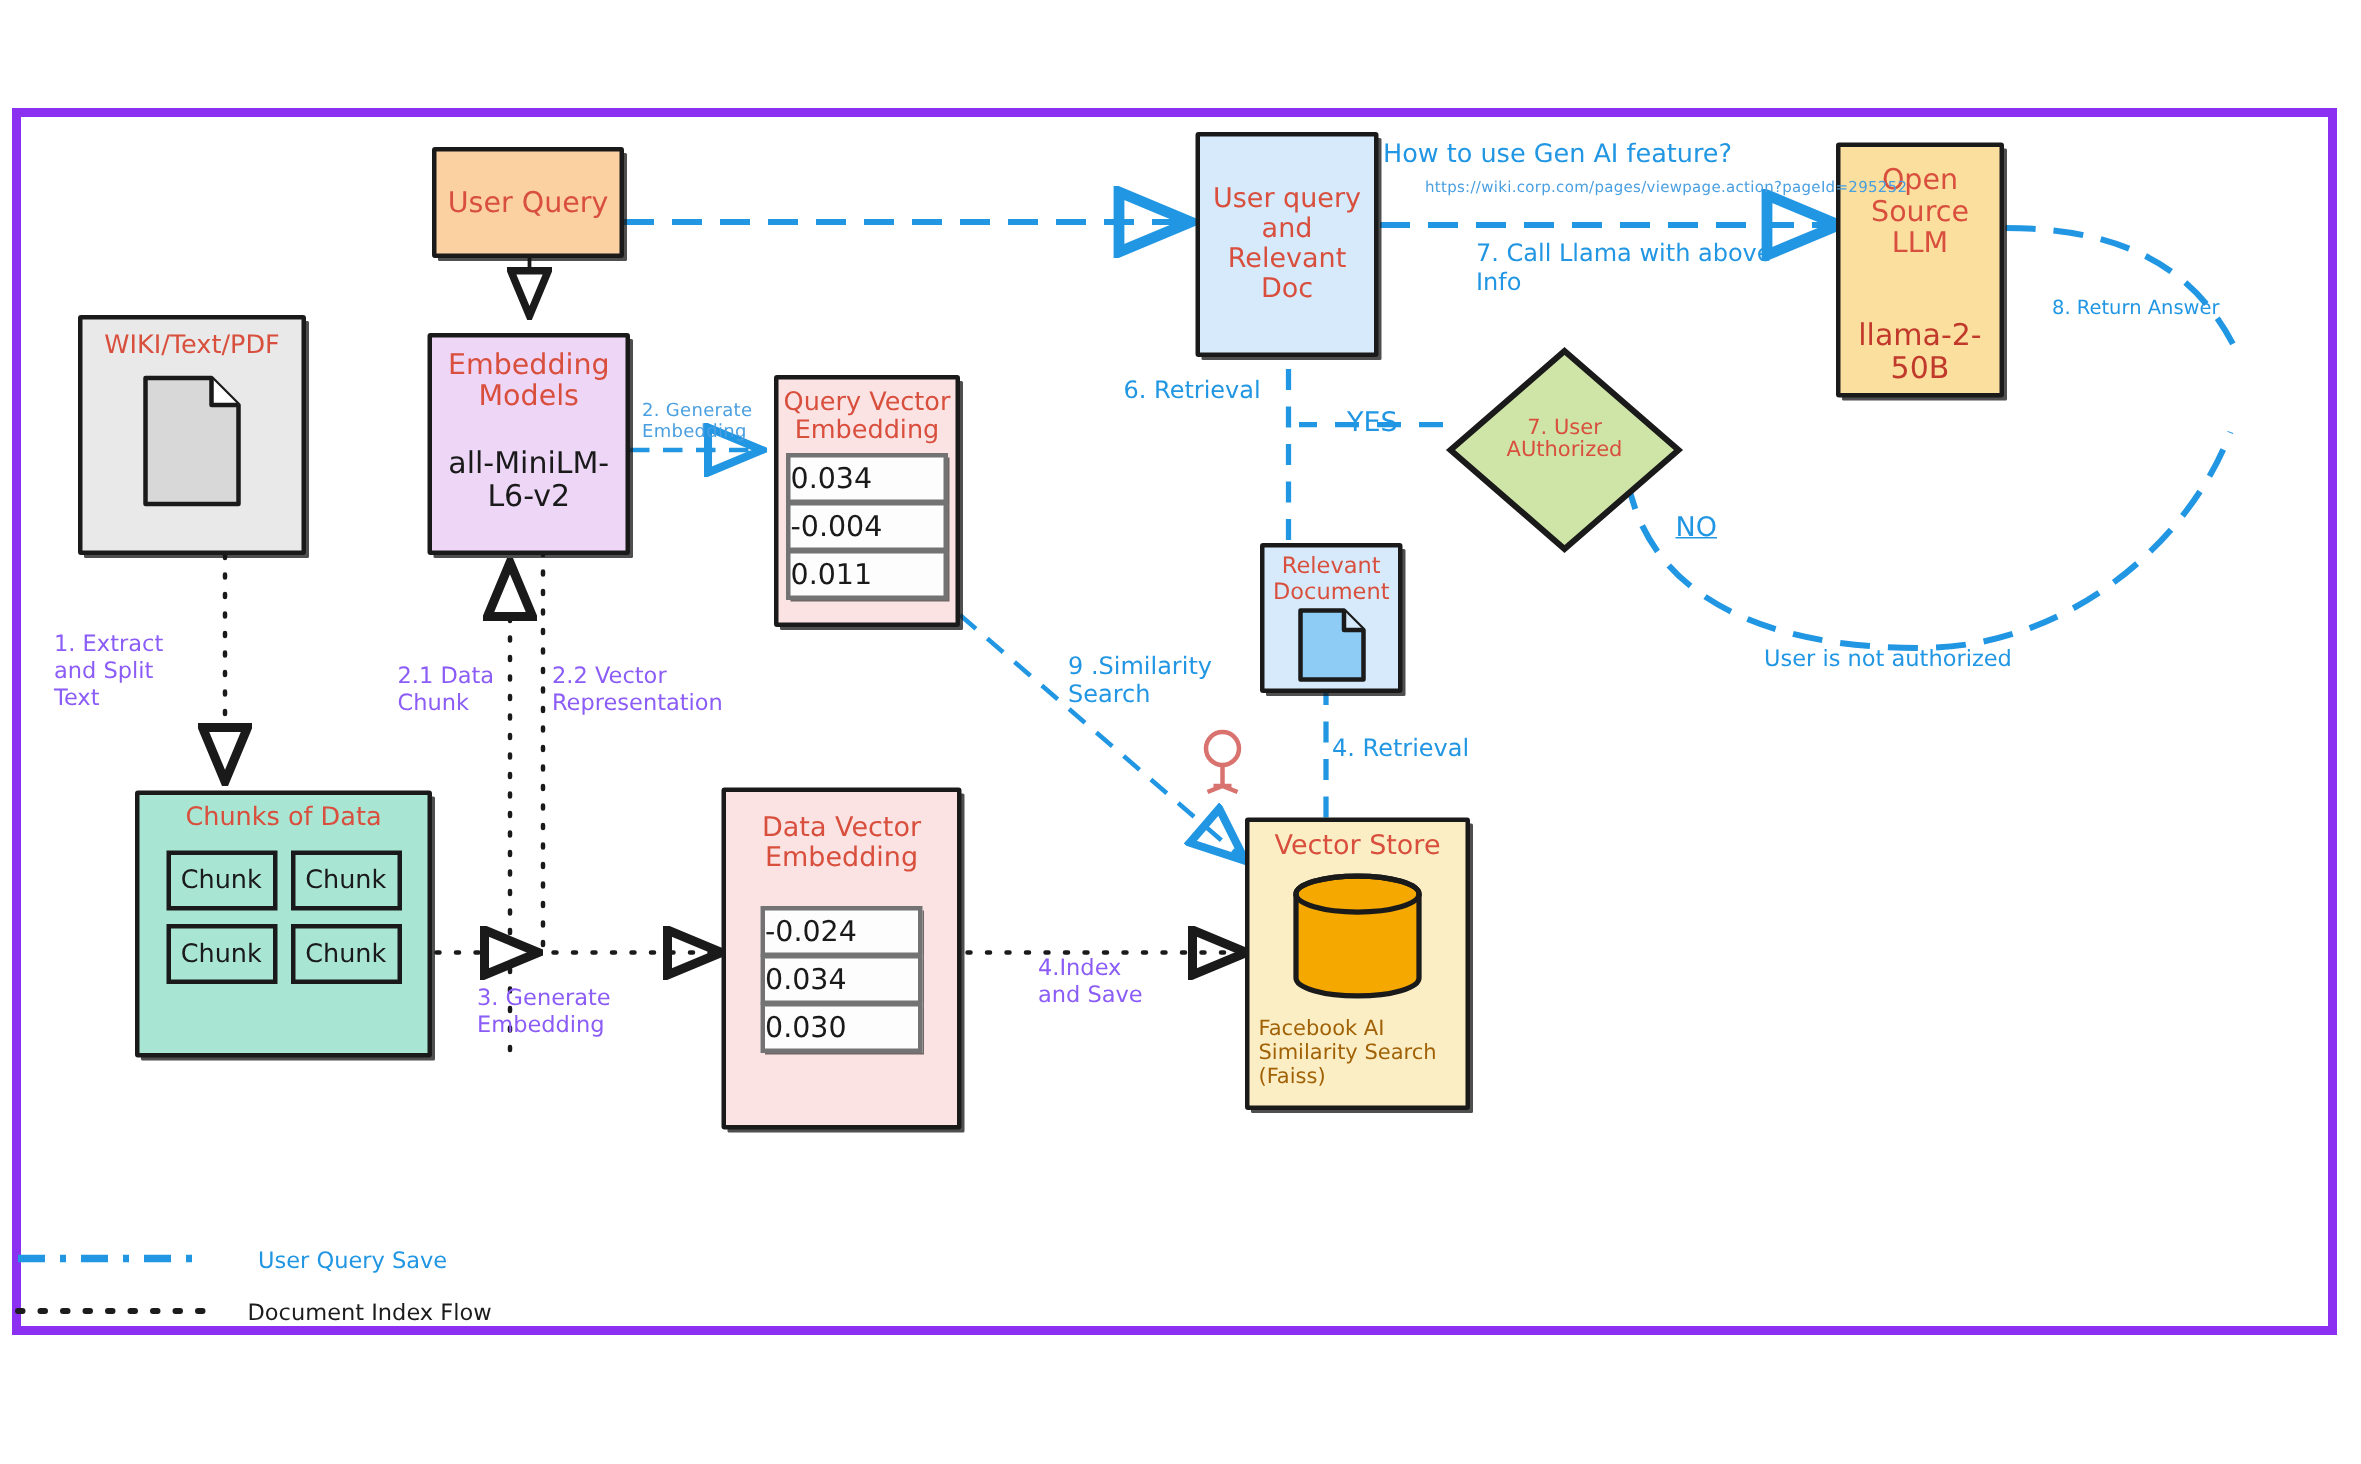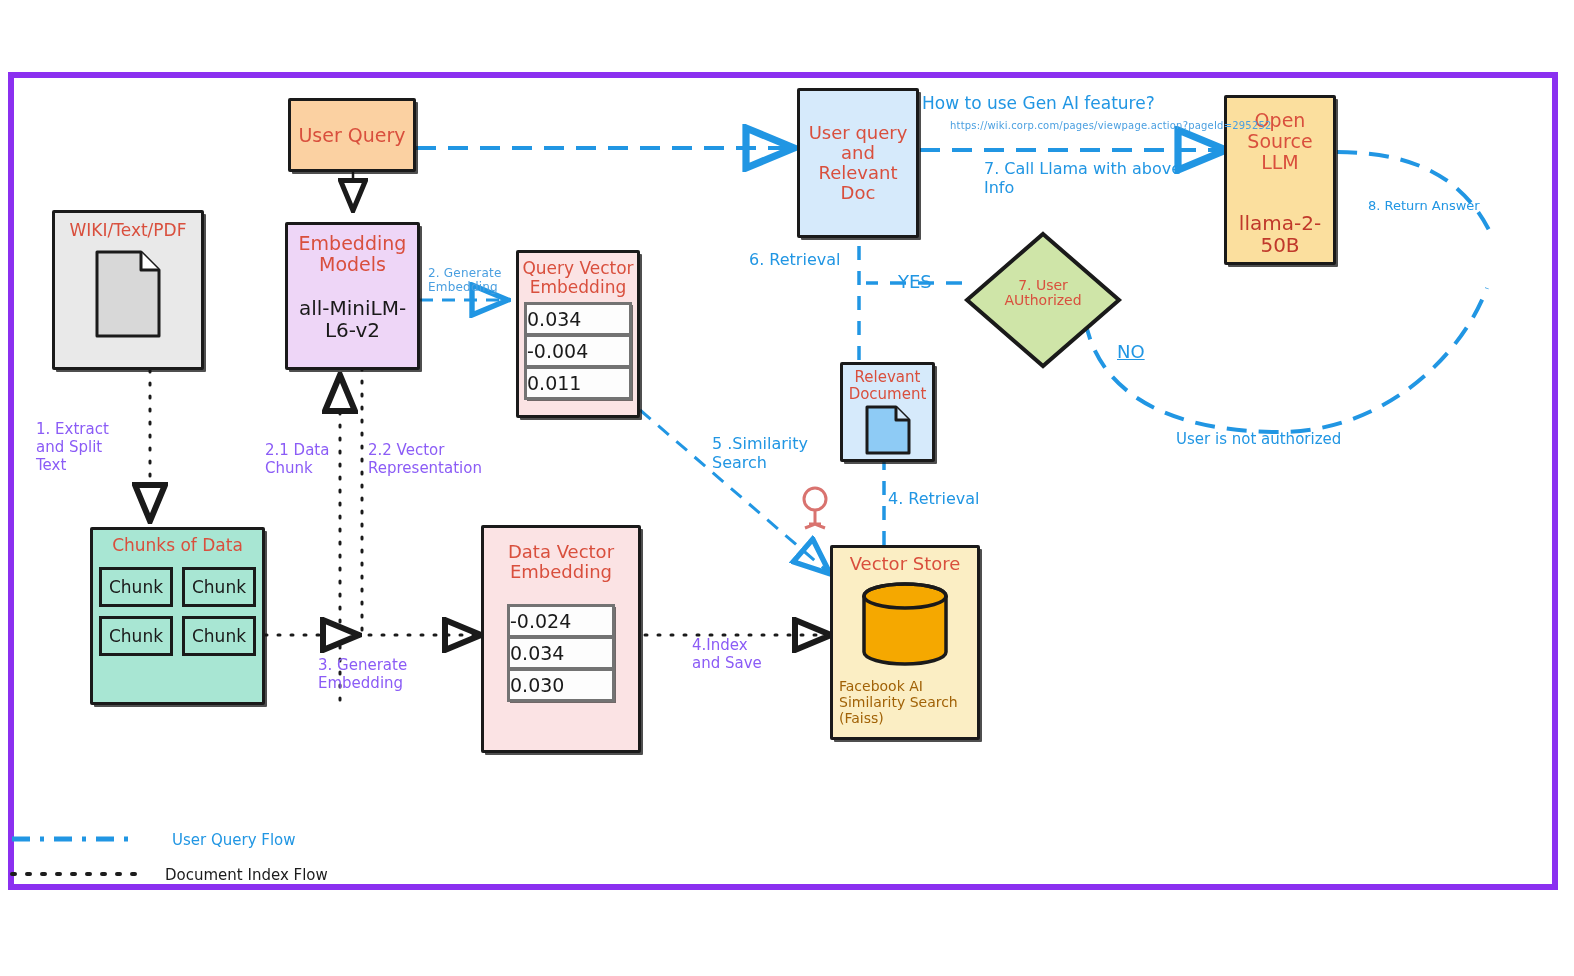--- a/index.html
+++ b/index.html
@@ -101,21 +101,21 @@
   </div>
 
   <div class="node" style="left:516px;top:250px;width:124px;height:168px;background:#fbe3e4;justify-content:flex-start;padding-top:6px;">
     <div class="ntitle" style="white-space:pre-line;font-size:17px;">Query Vector
 Embedding</div>
     <div class="vbox" style="margin-top:6px;">0.034</div>
     <div class="vbox" style="margin-top:-2px;">-0.004</div>
     <div class="vbox" style="margin-top:-2px;">0.011</div>
   </div>
 
-  <div class="node" style="left:90px;top:527px;width:175px;height:178px;background:#a8e6d3;justify-content:flex-start;padding-top:6px;">
+  <div class="node" style="left:90px;top:527px;width:198px;height:178px;background:#a8e6d3;justify-content:flex-start;padding-top:6px;">
     <div class="ntitle" style="font-size:17px;">Chunks of Data</div>
     <div style="display:flex;gap:9px;margin-top:12px;">
       <div class="chunk">Chunk</div>
       <div class="chunk">Chunk</div>
     </div>
     <div style="display:flex;gap:9px;margin-top:9px;">
       <div class="chunk">Chunk</div>
       <div class="chunk">Chunk</div>
     </div>
   </div>
@@ -186,21 +186,21 @@
 
   <div class="lblk" style="left:265px;top:441px;">2.1 Data
 Chunk</div>
 
   <div class="lblk" style="left:368px;top:441px;">2.2 Vector
 Representation</div>
 
   <div class="lblk" style="left:318px;top:656px;">3. Generate
 Embedding</div>
 
-  <div class="lbl" style="left:712px;top:434px;">5 .Similarity
+  <div class="lbl" style="left:712px;top:434px;">9 .Similarity
 Search</div>
 
   <div class="lblk" style="left:692px;top:636px;">4.Index
 and Save</div>
 
   <div class="lbl" style="left:888px;top:489px;">4. Retrieval</div>
 
   <div class="lbl" style="left:749px;top:250px;">6. Retrieval</div>
 
   <div class="lbl" style="left:984px;top:159px;">7. Call Llama with above
@@ -215,15 +215,15 @@
   <div class="lbl" style="left:898px;top:271px;font-size:18px;">YES</div>
 
   <div class="lbl" style="left:1117px;top:341px;font-size:18px;text-decoration:underline;">NO</div>
 
   <div class="lbl" style="left:1176px;top:430px;font-size:15px;">User is not authorized</div>
 
   <svg class="layer">
     <path d="M12,839 L135,839" stroke="#2196e3" stroke-width="5" stroke-dasharray="18 10 4 10" fill="none"></path>
     <path d="M12,874 L135,874" stroke="#1c1c1c" stroke-width="4" stroke-dasharray="3 12" stroke-linecap="round" fill="none"></path>
   </svg>
-  <div class="legend-lab" style="left:172px;top:831px;color:#2196e3;">User Query Flow</div>
+  <div class="legend-lab" style="left:172px;top:831px;color:#2196e3;">User Query Save</div>
   <div class="legend-lab" style="left:165px;top:866px;color:#1c1c1c;">Document Index Flow</div>
 </div>
 
 </body></html>

